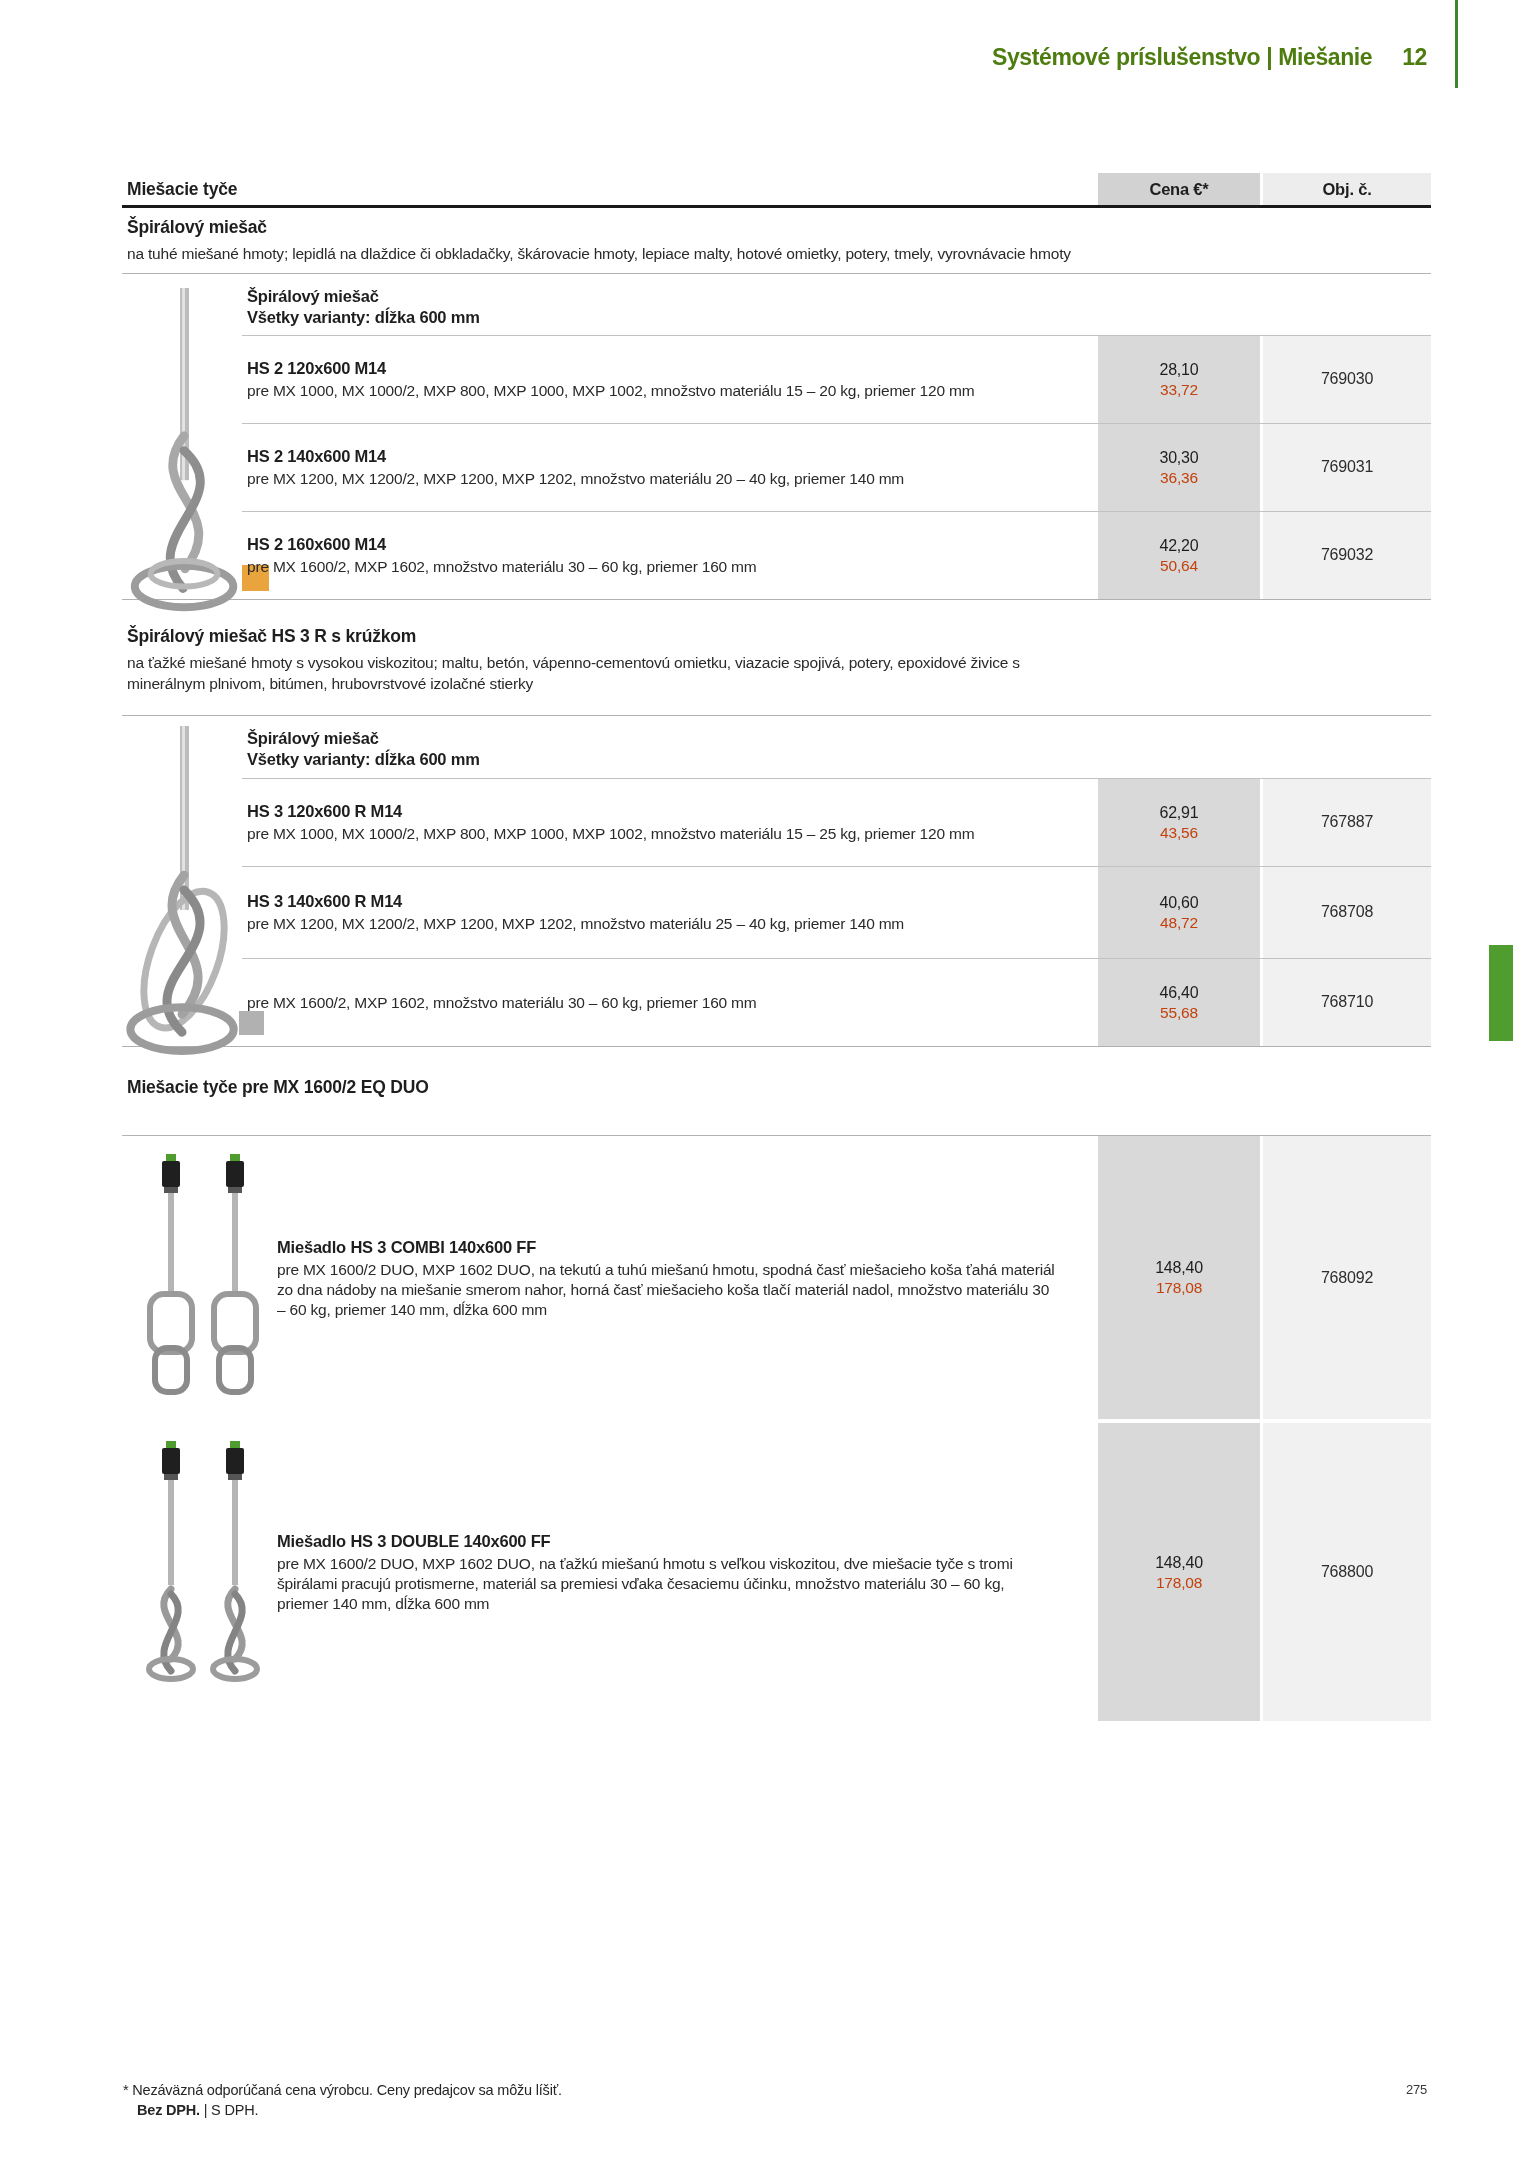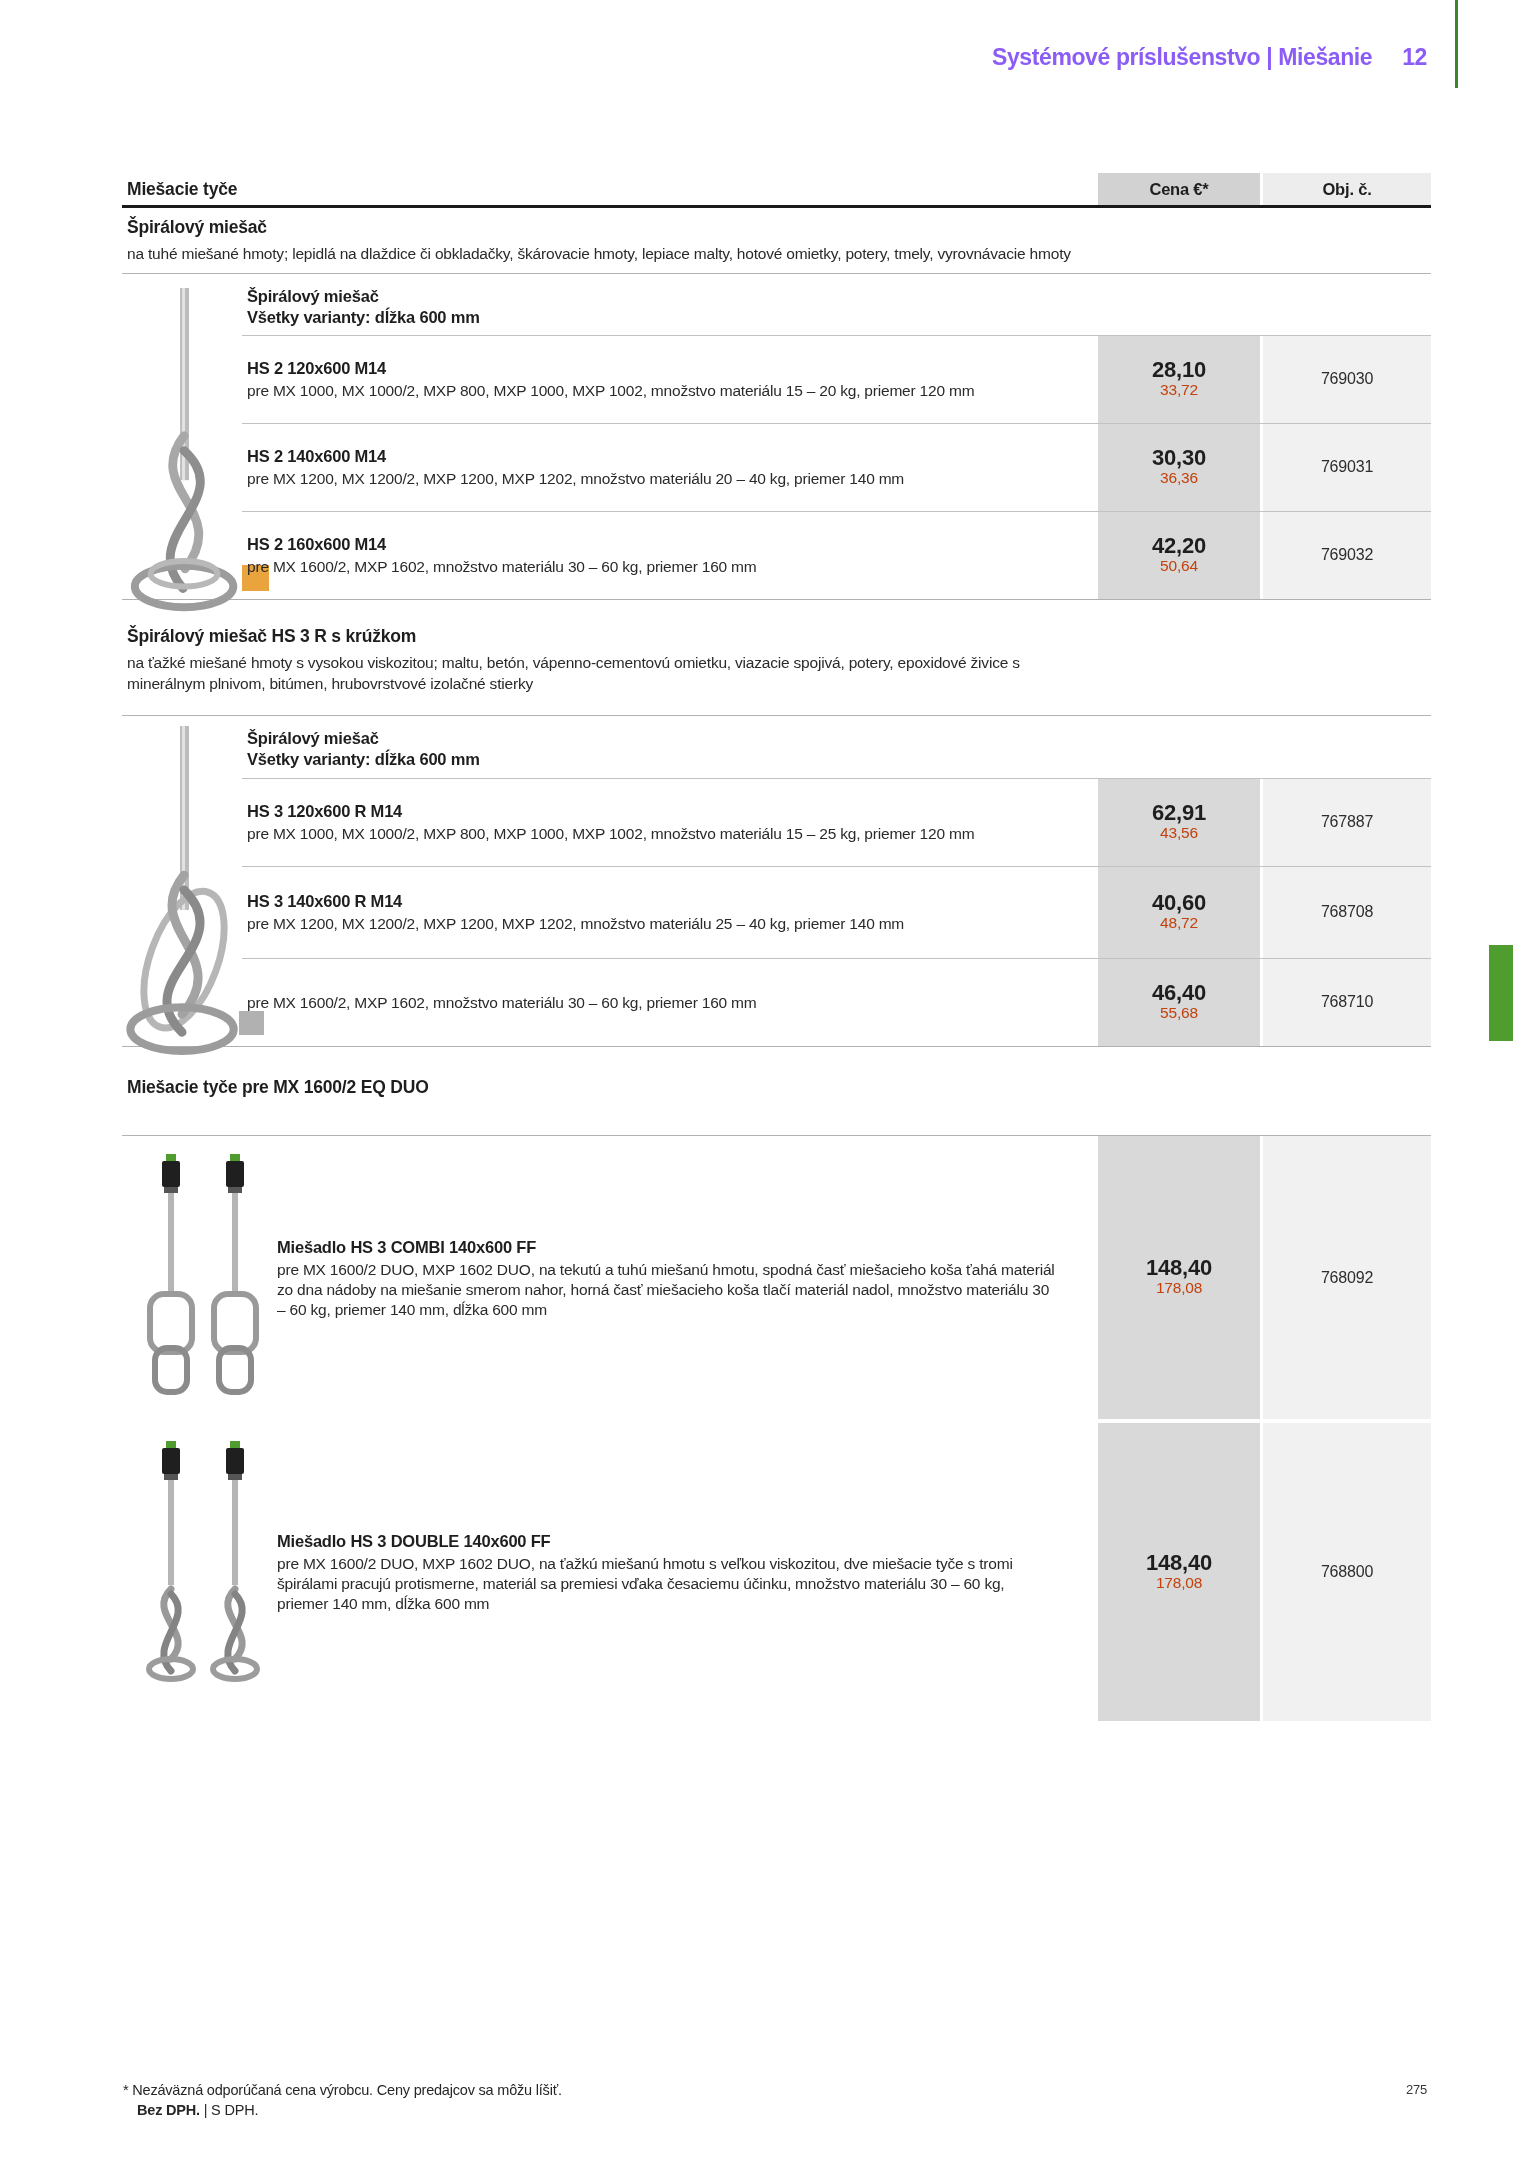--- a/index.html
+++ b/index.html
@@ -7,21 +7,21 @@
     width:1529px; height:2160px; position:relative; overflow:hidden;
     font-family:"Liberation Sans", sans-serif; color:#1e1e1e;
     letter-spacing:-0.2px;
   }
   .green-line { position:absolute; left:1455px; top:0; width:3px; height:88px; background:#3e8629; }
   .green-tab  { position:absolute; left:1489px; top:945px; width:24px; height:96px; background:#4f9c2f; }
 
   .page-header {
     position:absolute; top:44px; left:118px; width:1309px;
     display:flex; justify-content:flex-end; align-items:baseline; gap:30px;
-    font-weight:bold; font-size:23px; color:#8b5cf6; letter-spacing:-0.4px;
+    font-weight:bold; font-size:23px; color:#4d7c0f; letter-spacing:-0.4px;
   }
 
   .catalog { position:absolute; left:122px; top:173px; width:1309px; }
 
   .thead { display:flex; }
   .thead-title { flex:1; display:flex; align-items:flex-end; padding:0 0 5px 5px; font-weight:bold; font-size:17.5px; }
   .th-cell { height:32px; display:flex; align-items:center; justify-content:center; font-weight:bold; font-size:16.5px; }
   .th-price { width:162px; background:#d2d2d2; margin-right:3px; }
   .th-order { width:168px; background:#ededee; }
   .black-rule { height:3px; background:#191919; }
@@ -46,21 +46,21 @@
   }
   .prow-main { width:976px; box-sizing:border-box; padding:0 40px 0 125px;
     display:flex; flex-direction:column; justify-content:center; position:relative; }
   .sec3 .prow-main { padding-left:155px; }
   .p-name { font-weight:bold; font-size:16.5px; line-height:22px; }
   .p-desc { font-size:15.5px; line-height:20px; color:#2a2a2a; margin-top:2px; }
 
   .cell { display:flex; flex-direction:column; justify-content:center; align-items:center; box-sizing:border-box; }
   .cell-price { width:162px; background:#d9d9d9; margin-right:3px; }
   .cell-order { width:168px; background:#f1f1f1; font-size:16px; color:#2d2d2d; }
-  .price-excl { font-weight:bold; font-size:22px; line-height:21px; }
+  .price-excl { font-weight:normal; font-size:16px; line-height:21px; }
   .price-incl { font-size:15.5px; line-height:20px; color:#c2410c; }
 
   .r-std { min-height:88px; }
   .sec1 .prow:nth-of-type(2) { min-height:91px; } 
   .sec2 .prow:nth-of-type(2) { min-height:90px; }
   .sec2 .prow:nth-of-type(4) { min-height:92px; }
   .r-tall1 { min-height:283px; }
   .r-tall2 { min-height:298px; margin-top:4px; }
 
   .block-img { position:absolute; pointer-events:none; }

